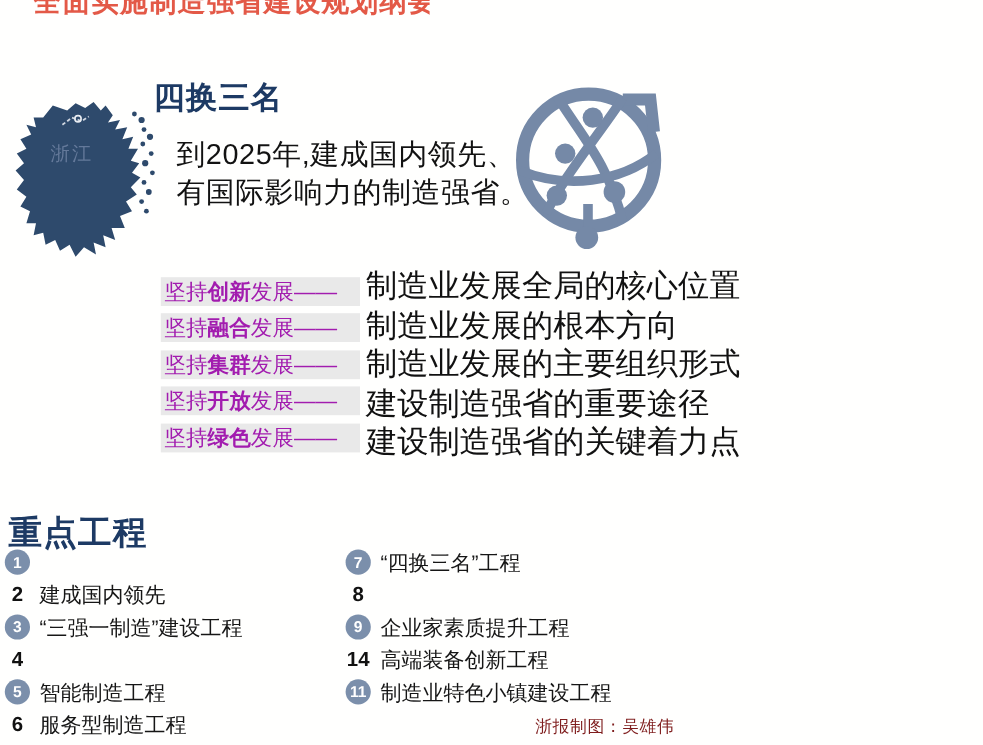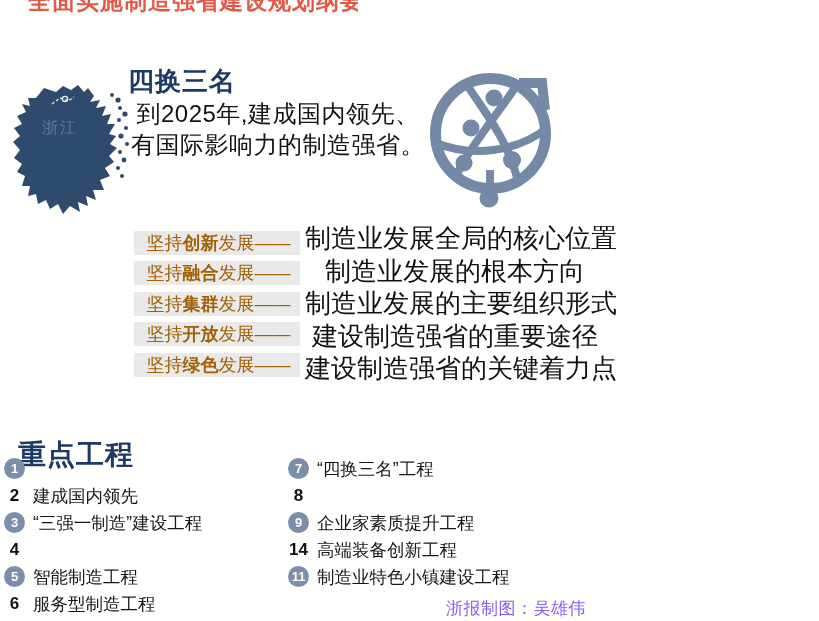--- a/index.html
+++ b/index.html
@@ -3,62 +3,61 @@
 <meta charset="utf-8">
 <style>
   html,body{margin:0;padding:0;background:#ffffff;}
   .stage{
     position:relative;
     width:819px;height:621px;
     background:#fffffe;
     overflow:hidden;
     font-family:"Liberation Sans","DejaVu Sans",sans-serif;
     color:#141414;
-    text-align:center;
   }
   
   .top-frag{
     position:absolute;left:28px;top:0;width:330px;height:16px;
     overflow:hidden;
   }
   .top-frag span{
     display:block;position:relative;top:-14px;
     font-size:23px;font-weight:700;color:#e14b38;
     letter-spacing:1px;white-space:nowrap;opacity:.92;
   }
   
   .map-svg{position:absolute;left:8px;top:78px;}
   .map-label{font-size:16px;fill:#64799a;letter-spacing:2px;}
   
   .h-title{
     position:absolute;left:128px;top:64px;margin:0;
     font-size:26px;font-weight:900;color:#1d3a64;letter-spacing:1px;
   }
   .goal{
-    position:absolute;left:131px;top:98px;margin:0;
+    position:absolute;left:131px;top:98px;margin:16px;
     font-size:24px;line-height:31px;color:#121212;letter-spacing:.5px;
   }
   
   .globe-svg{position:absolute;left:427px;top:70px;}
   
   .pboxes{position:absolute;left:134px;top:231px;width:170px;}
   .pbox{
     height:24px;line-height:24px;margin-bottom:6.4px;
-    background:#e9e9e9;font-size:18px;color:#a16207;
+    background:#e9e9e9;font-size:18px;color:#a21caf;
     padding-left:3px;white-space:nowrap;width:163px;
   }
   .pbox b{font-weight:700;}
   .pdescs{position:absolute;left:305px;top:227px;width:300px;}
   .pdesc{
     height:32.5px;font-size:26px;line-height:23px;color:#111;
     white-space:nowrap;
   }
   
   .h-projects{
-    position:absolute;left:3px;top:421px;margin:15px;
+    position:absolute;left:3px;top:421px;margin:4px;
     font-size:28px;font-weight:900;color:#1d3a64;letter-spacing:1px;
   }
   .proj-col{position:absolute;top:455px;}
   .proj-col.left{left:4px;}
   .proj-col.right{left:288px;}
   .proj-row{
     display:flex;align-items:center;height:27px;white-space:nowrap;
   }
   .marker{
     width:21px;height:21px;flex:0 0 21px;
@@ -67,21 +66,21 @@
   }
   .marker.badge{
     background:#7b8fab;border-radius:50%;
     color:#ffffff;font-size:13px;
   }
   .marker.plain{color:#111;font-size:17px;}
   .proj-label{margin-left:8px;font-size:17.5px;color:#161616;}
   
   .credit{
     position:absolute;left:446px;top:597px;
-    font-size:17px;color:#8b5cf6;letter-spacing:.5px;
+    font-size:14px;color:#7f1d1d;letter-spacing:.5px;
   }
 </style>
 </head>
 <body>
 
 <div class="stage">
 
   <div class="top-frag">
     <span>全面实施制造强省建设规划纲要</span>
   </div>

